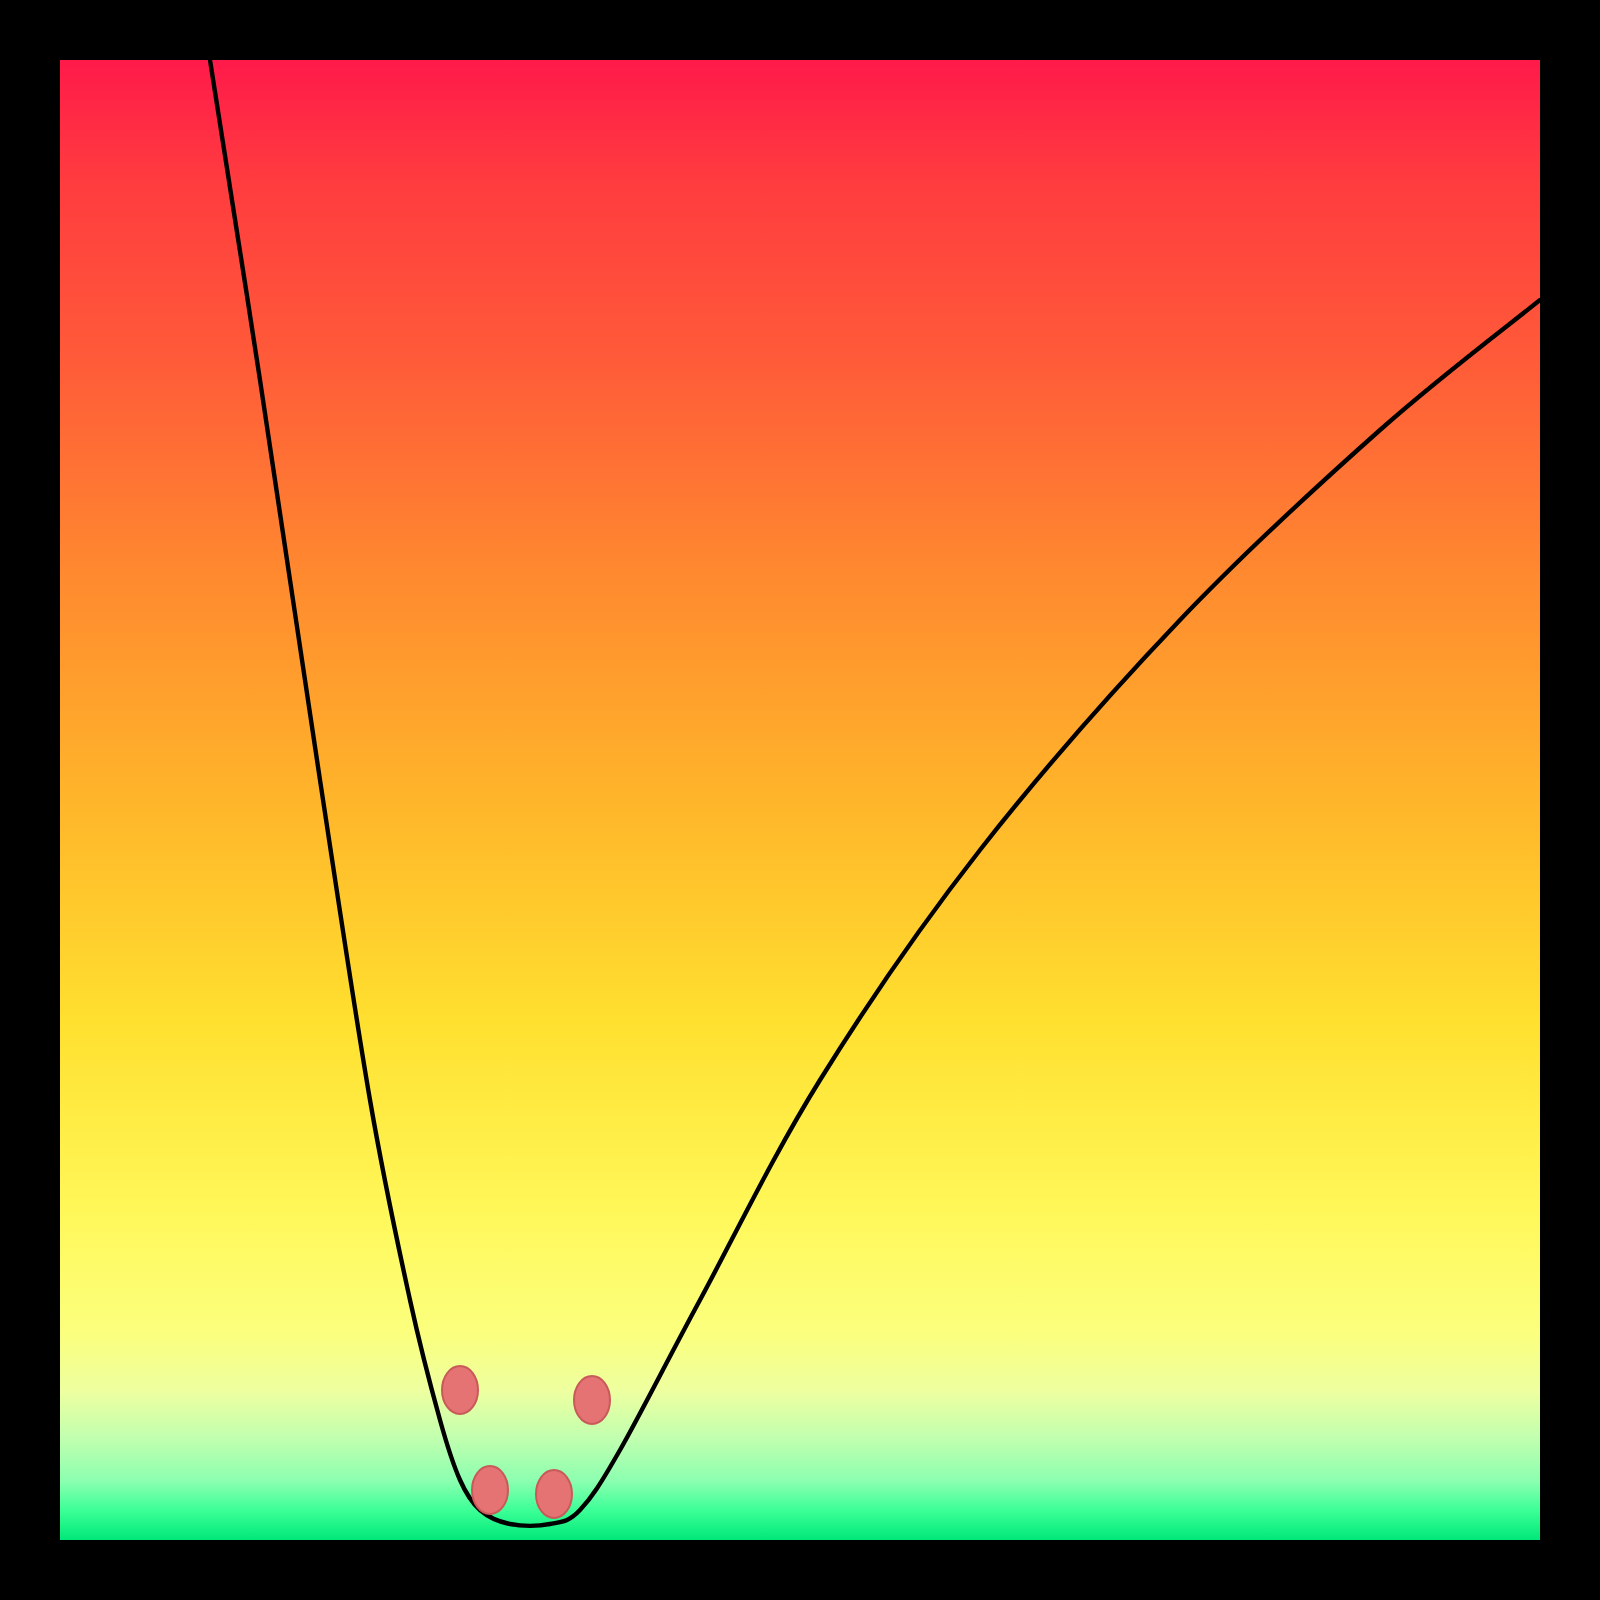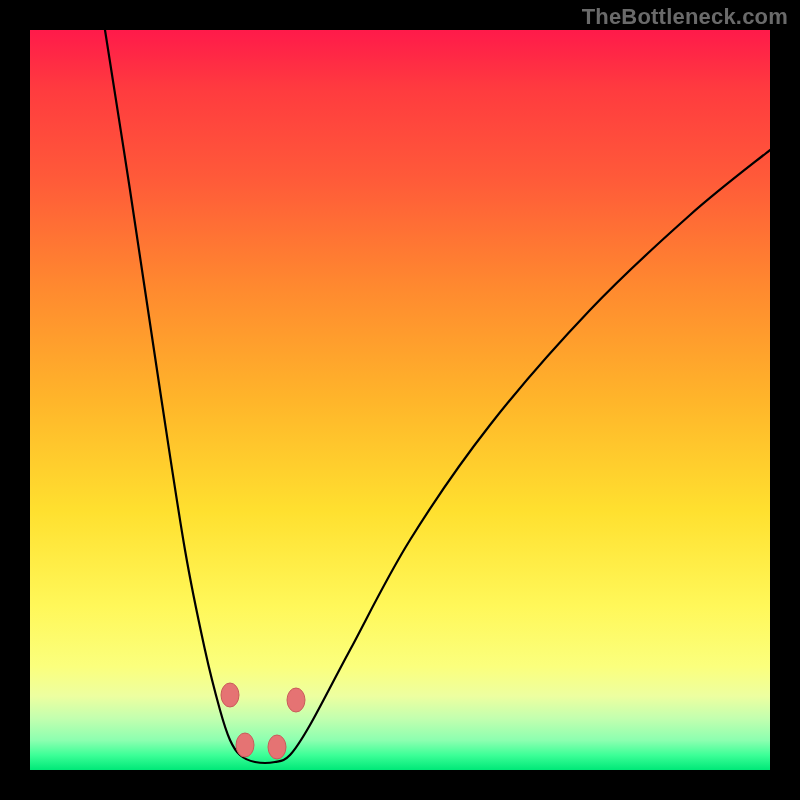--- a/index.html
+++ b/index.html
@@ -69,21 +69,20 @@
   .marker {
     fill: #e57373;
     stroke: #c95a5a;
     stroke-width: 1;
   }
 </style>
 </head>
 <body>
 
 <div class="frame">
-  <div class="watermark">TheBottleneck.com</div>
   <div class="plot">
     <svg class="curves" viewBox="0 0 740 740">
       <path id="curve-path" class="curve" d="M 75 0 C 79.16666666666667 26.666666666666668, 90.83333333333333 100, 100 160 C 109.16666666666667 220, 120.83333333333333 300, 130 360 C 139.16666666666666 420, 147.5 476.6666666666667, 155 520 C 162.5 563.3333333333334, 169.16666666666666 593.3333333333334, 175 620 C 180.83333333333334 646.6666666666666, 185.83333333333334 665, 190 680 C 194.16666666666666 695, 196.66666666666666 702.5, 200 710 C 203.33333333333334 717.5, 205.83333333333334 721.3333333333334, 210 725 C 214.16666666666666 728.6666666666666, 219.16666666666666 730.8333333333334, 225 732 C 230.83333333333334 733.1666666666666, 239.16666666666666 733.1666666666666, 245 732 C 250.83333333333334 730.8333333333334, 254.16666666666666 731.1666666666666, 260 725 C 265.8333333333333 718.8333333333334, 270 712.5, 280 695 C 290 677.5, 303.3333333333333 650.8333333333334, 320 620 C 336.6666666666667 589.1666666666666, 356.6666666666667 547.5, 380 510 C 403.3333333333333 472.5, 430 433.3333333333333, 460 395 C 490 356.6666666666667, 526.6666666666666 315, 560 280 C 593.3333333333334 245, 630 211.66666666666666, 660 185 C 690 158.33333333333334, 726.6666666666666 130.83333333333334, 740 120"></path>
       <g id="markers">
           <ellipse cx="200" cy="665" rx="9" ry="12" class="marker"></ellipse>
           <ellipse cx="215" cy="715" rx="9" ry="12" class="marker"></ellipse>
           <ellipse cx="247" cy="717" rx="9" ry="12" class="marker"></ellipse>
           <ellipse cx="266" cy="670" rx="9" ry="12" class="marker"></ellipse>
         </g>
     </svg>

